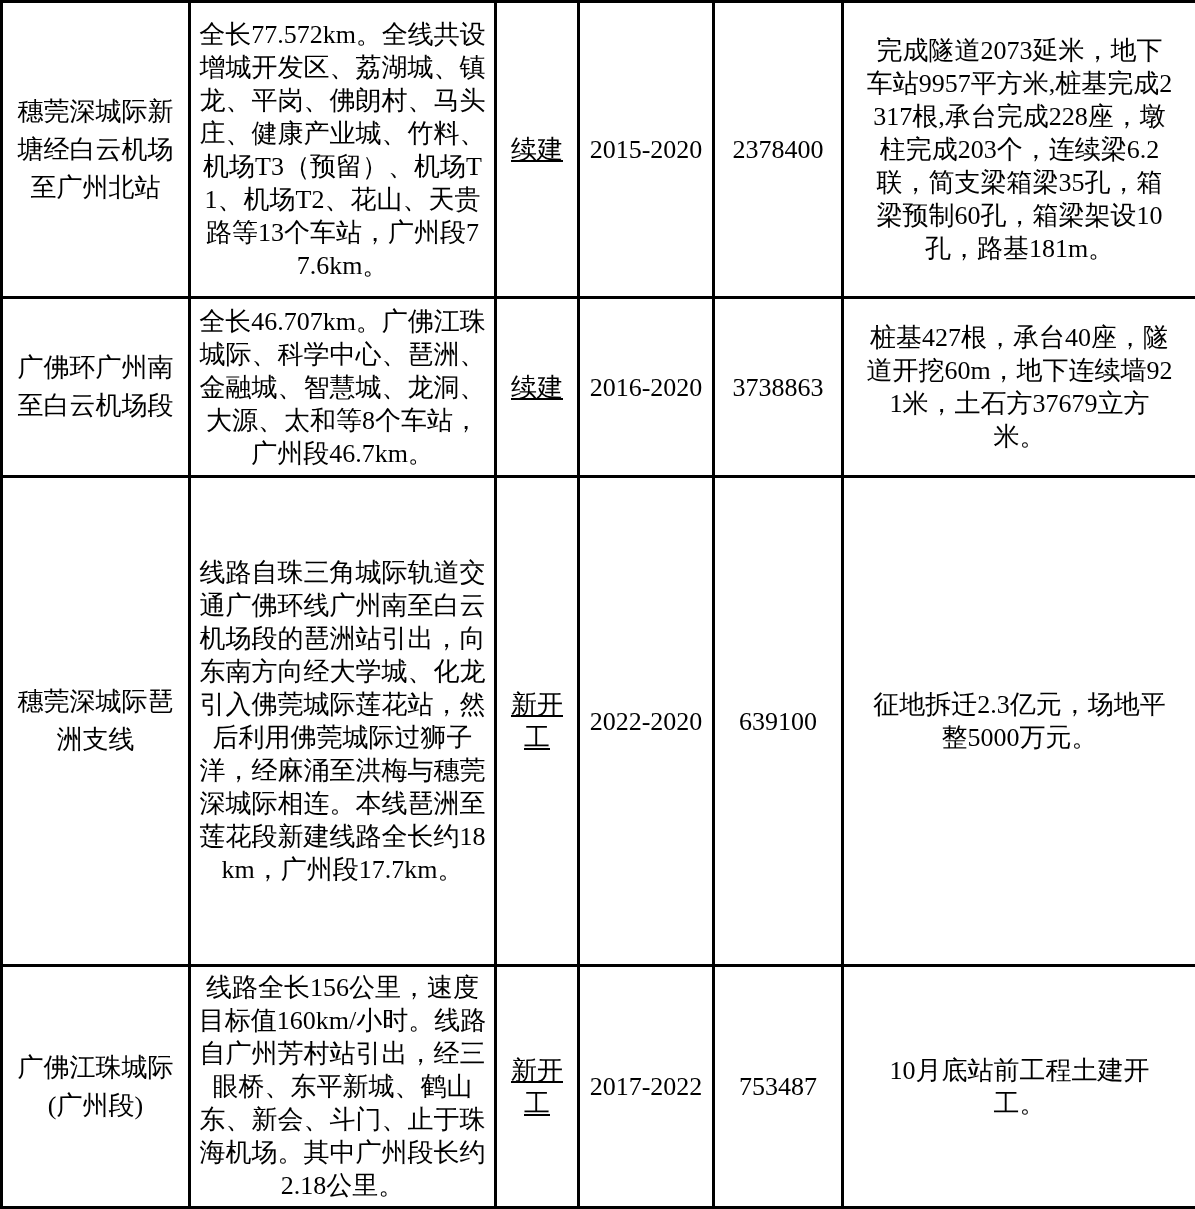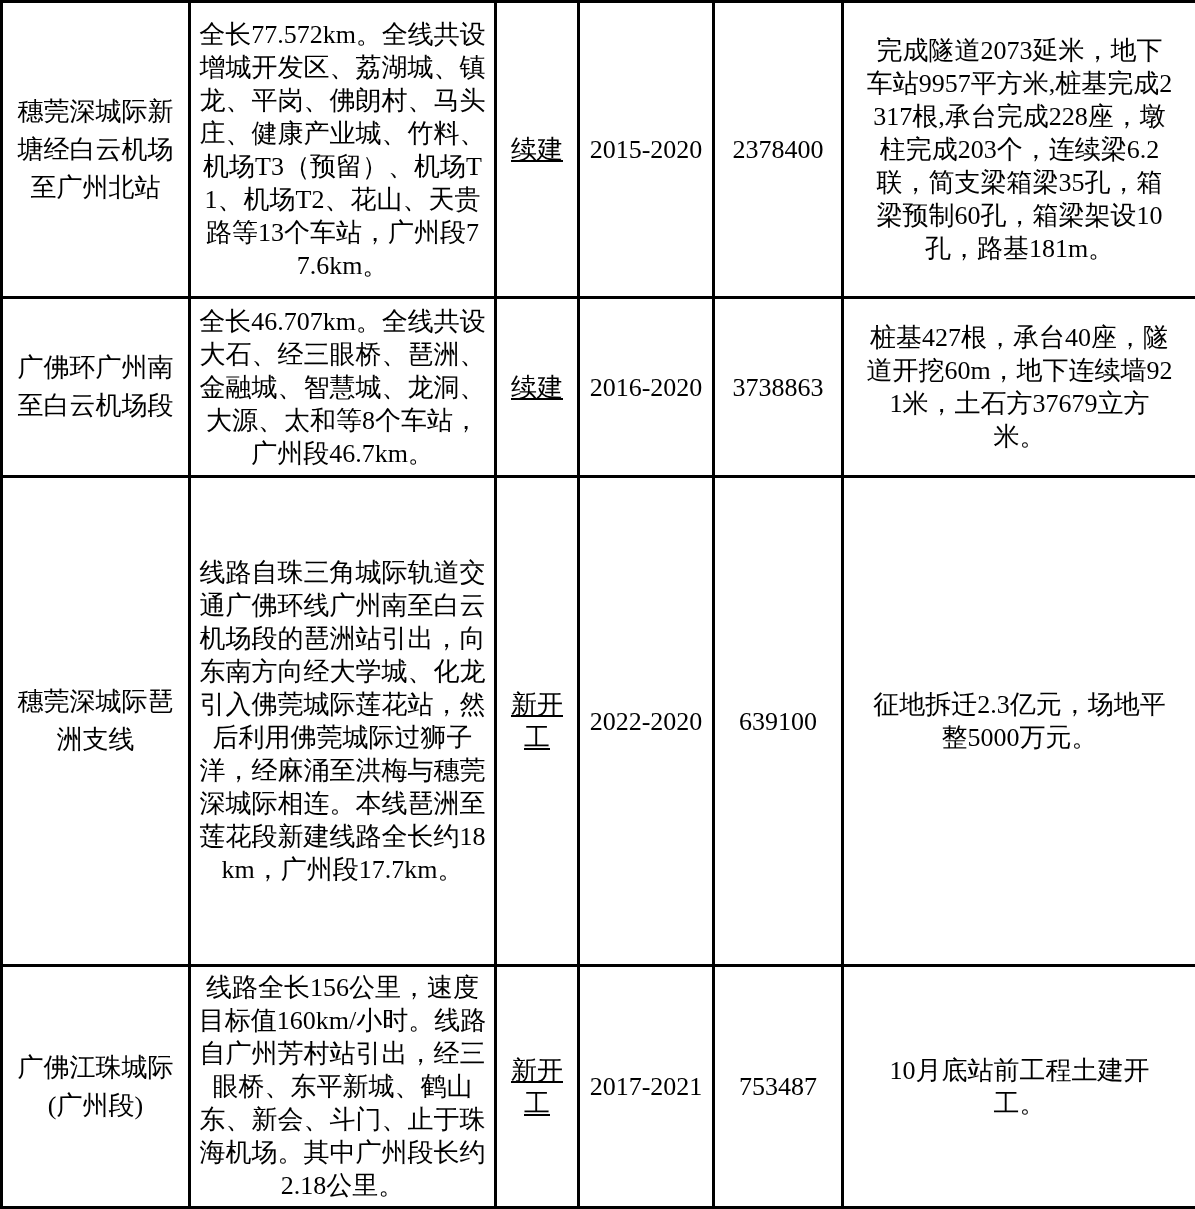--- a/index.html
+++ b/index.html
@@ -77,39 +77,39 @@
     <tr style="height:296px;">
       <td class="c-name">穗莞深城际新塘经白云机场至广州北站</td>
       <td class="c-desc">全长77.572km。全线共设增城开发区、荔湖城、镇龙、平岗、佛朗村、马头庄、健康产业城、竹料、机场T3（预留）、机场T1、机场T2、花山、天贵路等13个车站，广州段77.6km。</td>
       <td class="c-status">续建</td>
       <td class="c-period">2015-2020</td>
       <td class="c-amount">2378400</td>
       <td class="c-progress">完成隧道2073延米，地下车站9957平方米,桩基完成2317根,承台完成228座，墩柱完成203个，连续梁6.2联，简支梁箱梁35孔，箱梁预制60孔，箱梁架设10孔，路基181m。</td>
     </tr>
     <tr style="height:179px;">
       <td class="c-name">广佛环广州南至白云机场段</td>
-      <td class="c-desc">全长46.707km。全线共设大石、经三眼桥、琶洲、金融城、智慧城、龙洞、大源、太和等8个车站，广州段46.7km。</td>
+      <td class="c-desc">全长46.707km。广佛江珠城际、科学中心、琶洲、金融城、智慧城、龙洞、大源、太和等8个车站，广州段46.7km。</td>
       <td class="c-status">续建</td>
       <td class="c-period">2016-2020</td>
       <td class="c-amount">3738863</td>
       <td class="c-progress">桩基427根，承台40座，隧道开挖60m，地下连续墙921米，土石方37679立方米。</td>
     </tr>
     <tr style="height:489px;">
       <td class="c-name">穗莞深城际琶洲支线</td>
       <td class="c-desc">线路自珠三角城际轨道交通广佛环线广州南至白云机场段的琶洲站引出，向东南方向经大学城、化龙引入佛莞城际莲花站，然后利用佛莞城际过狮子洋，经麻涌至洪梅与穗莞深城际相连。本线琶洲至莲花段新建线路全长约18km，广州段17.7km。</td>
       <td class="c-status">新开工</td>
       <td class="c-period">2022-2020</td>
       <td class="c-amount">639100</td>
       <td class="c-progress">征地拆迁2.3亿元，场地平整5000万元。</td>
     </tr>
     <tr style="height:221px;">
       <td class="c-name">广佛江珠城际(广州段)</td>
       <td class="c-desc">线路全长156公里，速度目标值160km/小时。线路自广州芳村站引出，经三眼桥、东平新城、鹤山东、新会、斗门、止于珠海机场。其中广州段长约2.18公里。</td>
       <td class="c-status">新开工</td>
-      <td class="c-period">2017-2021</td>
+      <td class="c-period">2017-2022</td>
       <td class="c-amount">753487</td>
       <td class="c-progress">10月底站前工程土建开工。</td>
     </tr>
     <tr class="partial-row">
       <td></td>
       <td></td>
       <td></td>
       <td></td>
       <td></td>
       <td></td>

